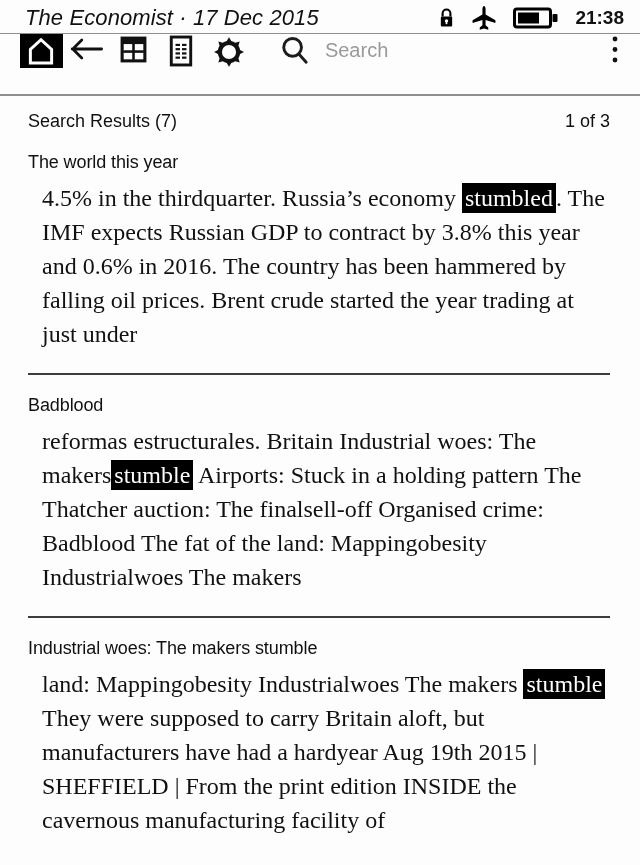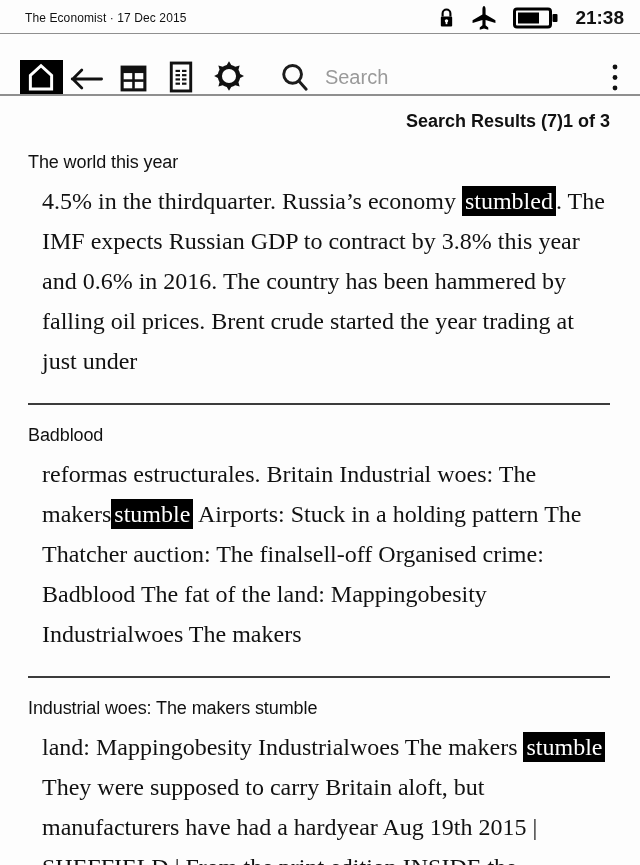--- a/index.html
+++ b/index.html
@@ -11,27 +11,27 @@
   html,body{width:640px; height:865px; overflow:hidden;}
   body{
     background:var(--background); color:var(--ink);
     font-family:"Liberation Sans","DejaVu Sans",sans-serif;
   }
   
   .status-bar{
     height:33px; display:flex; align-items:center; justify-content:space-between;
     padding:2px 16px 0 25px;
   }
-  .sb-title{font-size:12px; letter-spacing:.1px;}
+  .sb-title{font-size:22px; letter-spacing:.1px;font-style:italic;}
   .sb-right{display:flex; align-items:center; gap:15px;}
   .sb-icon{display:flex; align-items:center;}
   .sb-time{font-size:19px; margin-left:2px;font-weight:bold;}
   
   .toolbar{
-    height:63px; display:flex; align-items:flex-end;
+    height:63px; display:flex; align-items:flex-start;
     border-top:1px solid var(--divider); border-bottom:2px solid var(--divider);
     background:var(--background);
     padding-left:8px;
   }
   .tb-btn{
     background:none; border:none; width:70px; display:flex;
     align-items:center; justify-content:center; cursor:pointer;
   }
   .tb-btn.home{width:63px; margin-left:12px; background:#000;}
   .tb-sep{width:1px; background:var(--divider);}
@@ -40,27 +40,27 @@
   .search-box input{
     border:none; outline:none; background:transparent; flex:1;
     font-family:"Liberation Sans","DejaVu Sans",sans-serif;
     font-size:20px; color:var(--ink);
   }
   .search-box input::placeholder{color:var(--placeholder); opacity:1;}
   .tb-btn.menu{width:73px;}
   
   .content{padding:0 30px 0 28px;}
   .results-header{
-    display:flex; justify-content:flex-end; align-items:baseline;
-    margin-top:15px; font-size:18px; font-weight:bold;margin-left:25px;
+    display:flex; justify-content:space-between; align-items:baseline;
+    margin-top:15px; font-size:18px; font-weight:normal;
   }
   .result h3{font-size:18px; font-weight:normal; margin:20px 0 8px; letter-spacing:-.1px;}
   .result .excerpt{
     font-family:"Liberation Serif","DejaVu Serif",serif;
-    font-size:24px; line-height:40px; padding-left:14px; margin:0 0 22px;
+    font-size:24px; line-height:34px; padding-left:14px; margin:0 0 22px;
   }
   .result + .result{border-top:2px solid var(--section-divider);}
   .hl{background:var(--highlight-bg); color:var(--highlight-text); padding:2px 3px;}
   svg{display:block;}
 </style>
 </head>
 <body>
 
 <div class="status-bar">
   <span class="sb-title">The Economist · 17 Dec 2015</span>

